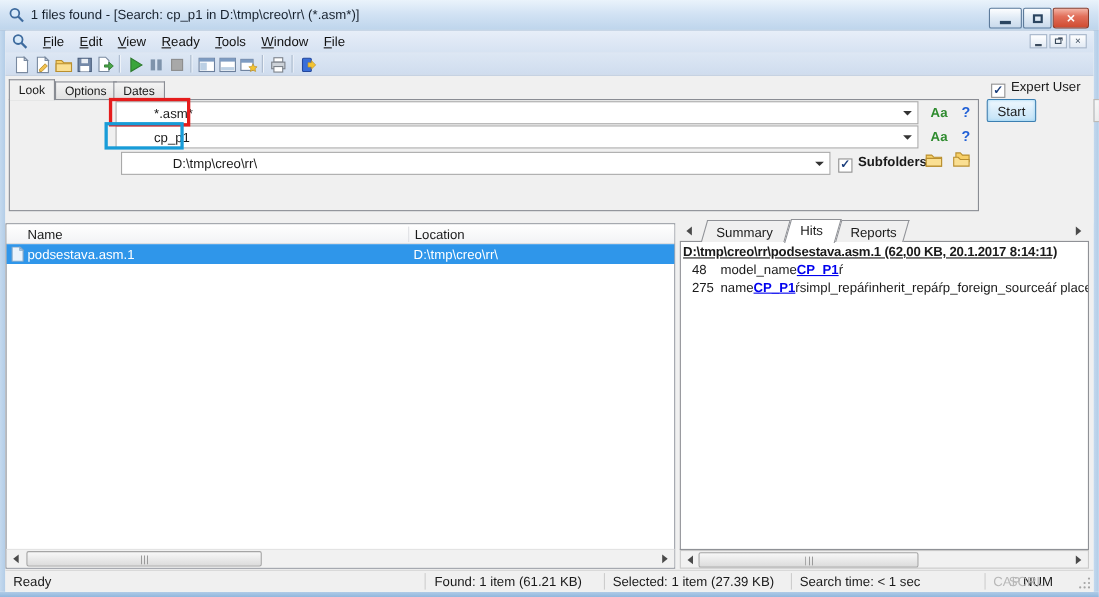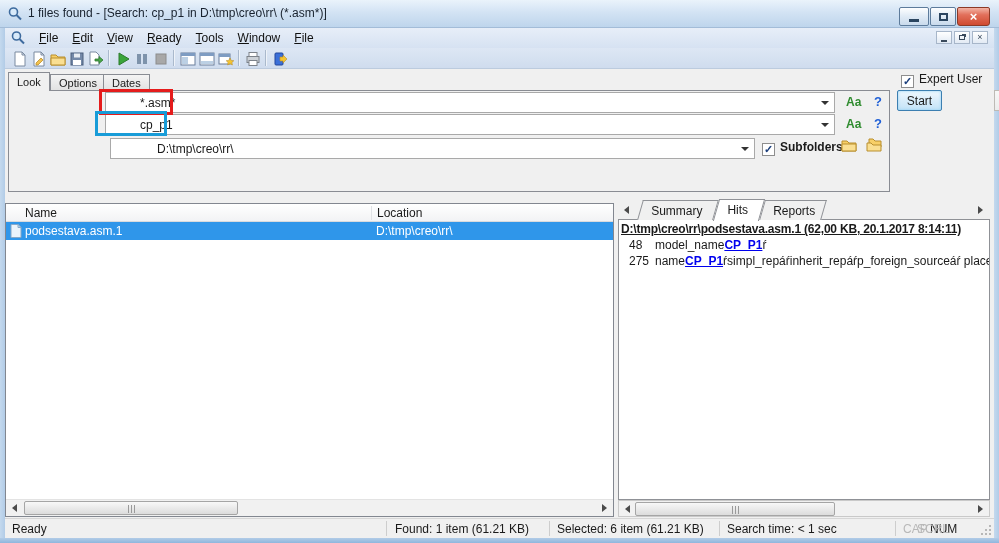--- a/index.html
+++ b/index.html
@@ -409,21 +409,21 @@
           <span class="tri-r"></span>
         </div>
     </div>
   </div>
 
   <div class="statusbar">
     <span class="stxt" style="left:7px">Ready</span>
     <span class="sdiv" style="left:381px"></span>
     <span class="stxt" style="left:390px">Found: 1 item (61.21 KB)</span>
     <span class="sdiv" style="left:544px"></span>
-    <span class="stxt" style="left:552px">Selected: 6 item (61.21 KB)</span>
+    <span class="stxt" style="left:552px">Selected: 1 item (27.39 KB)</span>
     <span class="sdiv" style="left:714px"></span>
     <span class="stxt" style="left:722px">Search time: &lt; 1 sec</span>
     <span class="sdiv" style="left:890px"></span>
     <span class="stxt keylock" style="left:898px">CAP</span>
     <span class="stxt keylock on" style="left:925px">NUM</span>
     <span class="stxt keylock" style="left:912px">SCRL</span>
     <span class="sgrip">
       <svg viewBox="0 0 12 12" width="12" height="12">
           <circle cx="10" cy="2" r="1" fill="#a5a5a5"></circle>
           <circle cx="10" cy="6" r="1" fill="#a5a5a5"></circle>

